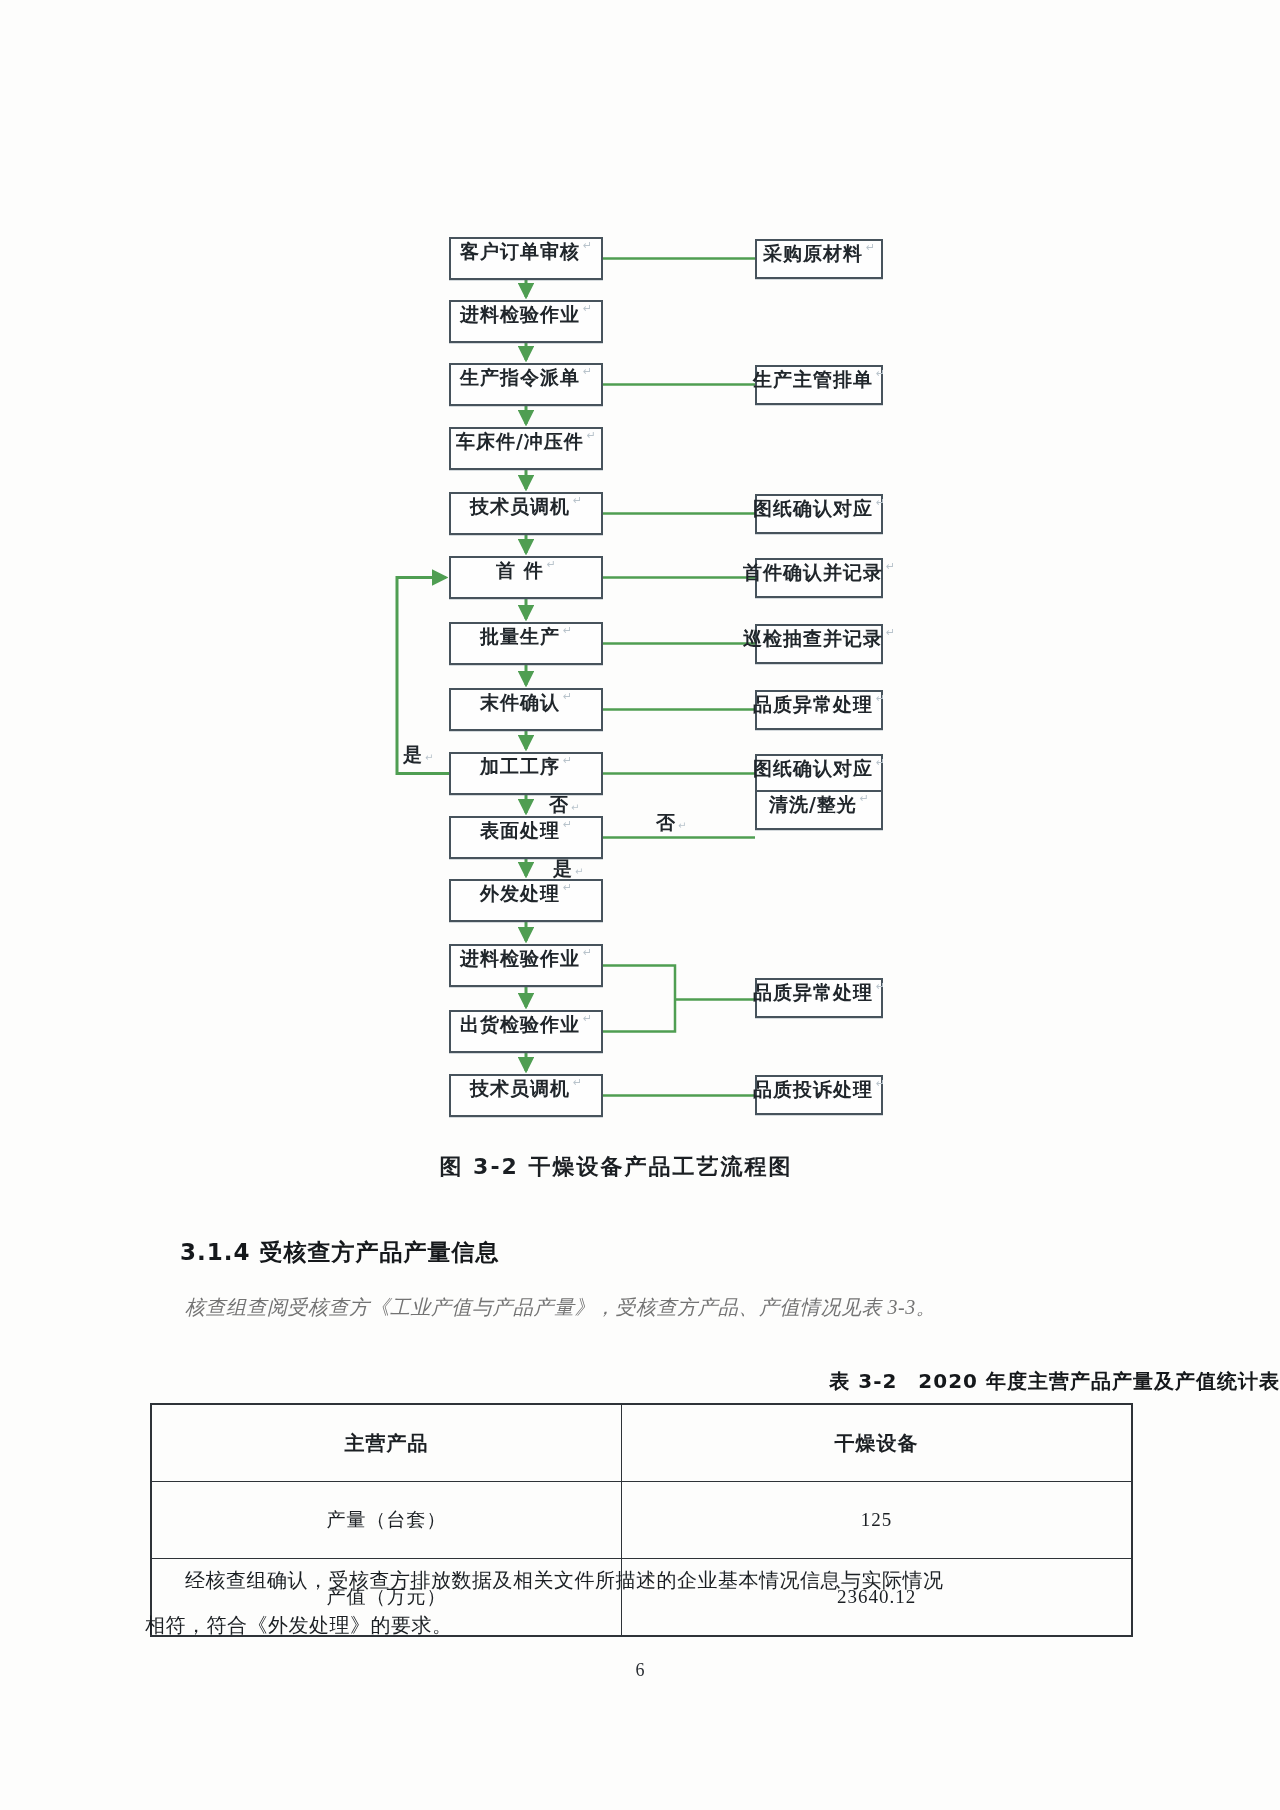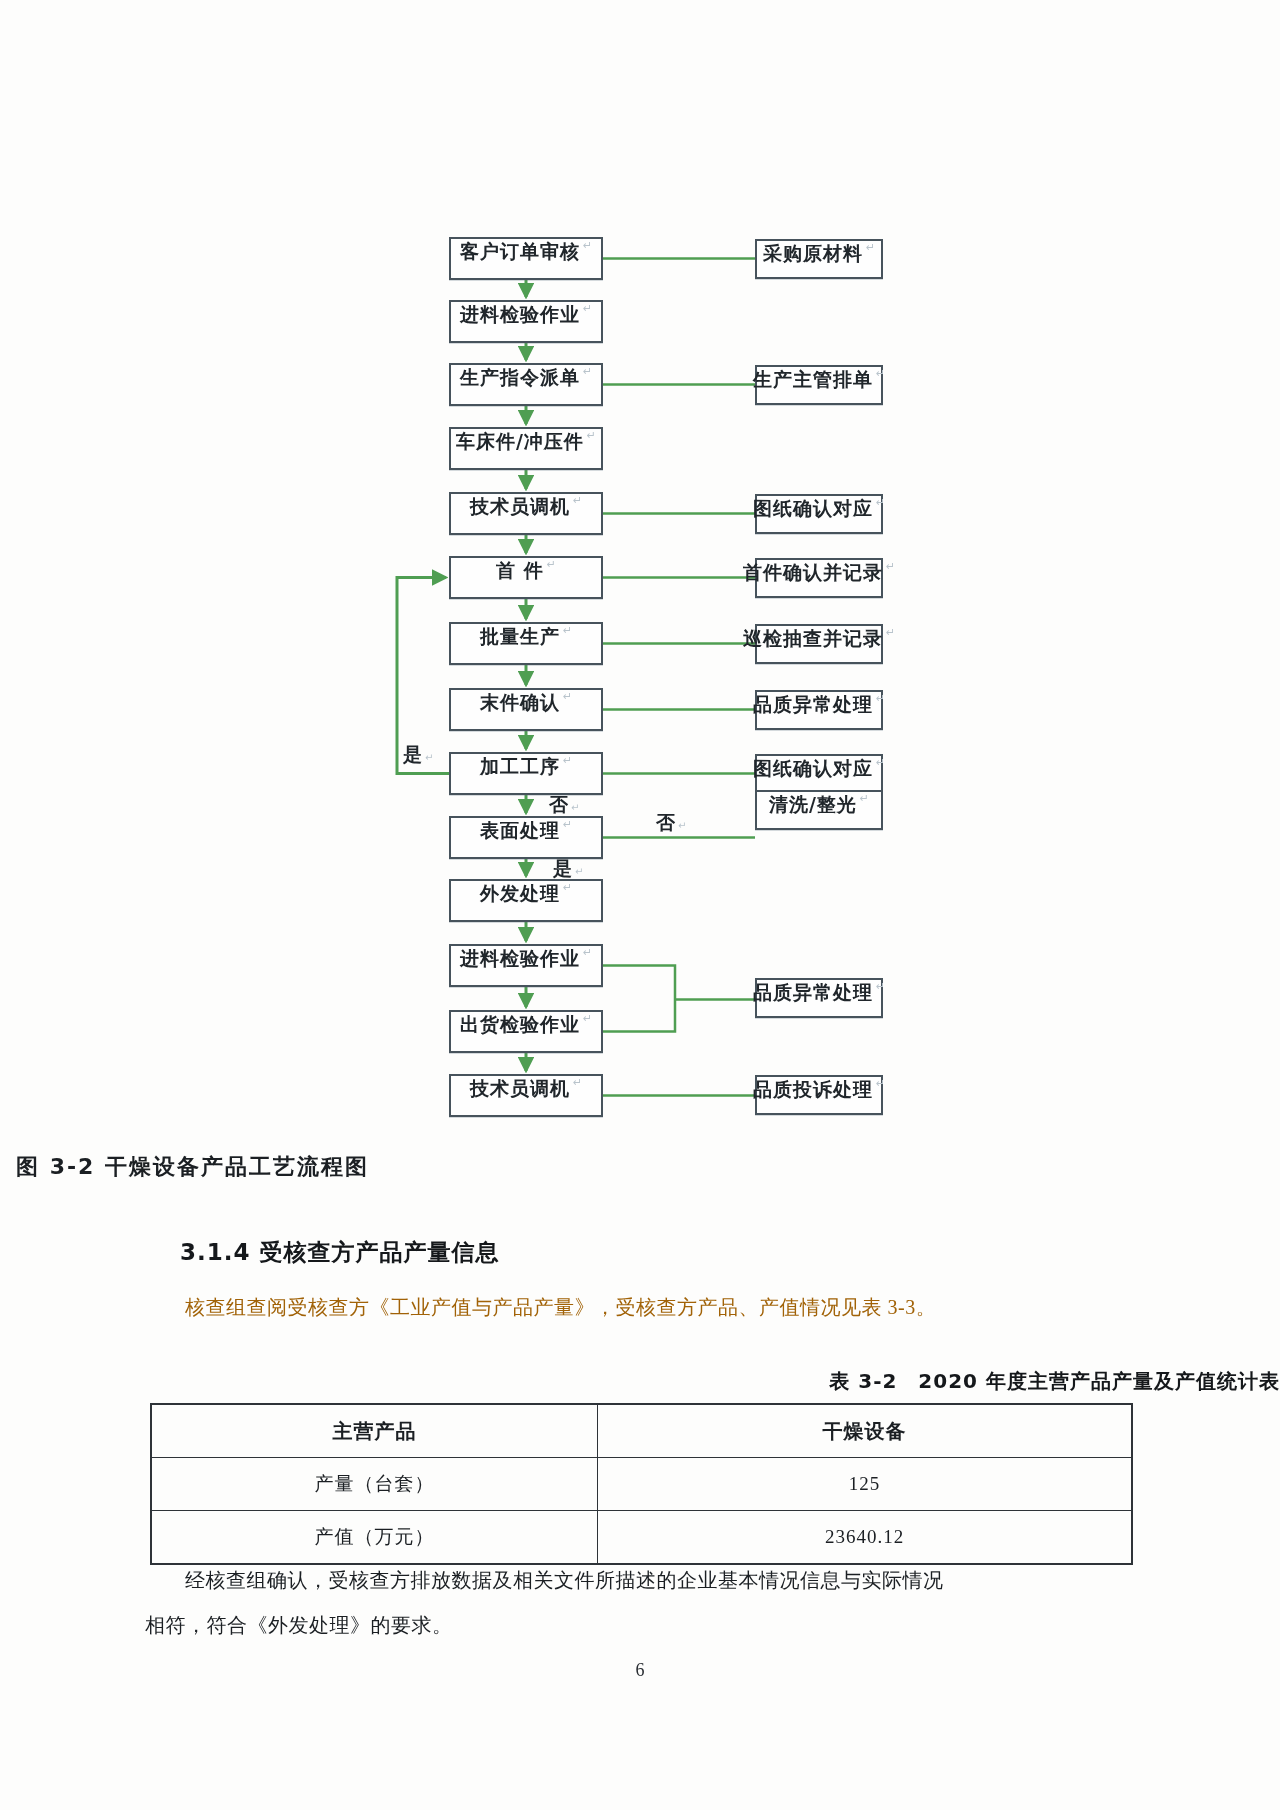--- a/index.html
+++ b/index.html
@@ -21,45 +21,45 @@
   .fnode.main{left:449px;width:154px;height:43px;}
   .fnode.side{left:755px;width:128px;height:40px;}
   .rm{font-size:11px;color:#b9c4cc;font-weight:normal;margin-left:3px;letter-spacing:0;}
   .decision{
     position:absolute;font-family:"DejaVu Sans", sans-serif;font-weight:bold;
     font-size:19px;color:#20262b;white-space:nowrap;
   }
   .decision .rm{font-size:10px;}
   
   .fig-caption{
-    position:absolute;left:16px;top:1152px;width:1232px;text-align:left;
+    position:absolute;left:0;top:1152px;width:1232px;text-align:center;
     font-family:"DejaVu Sans", sans-serif;font-weight:bold;font-size:22px;
     letter-spacing:2px;color:#1b1f23;
   }
   .sec-heading{
     position:absolute;left:180px;top:1237px;
     font-family:"DejaVu Sans", sans-serif;font-weight:bold;font-size:23px;
     letter-spacing:1px;color:#15181b;
   }
   .para1{
     position:absolute;left:145px;top:1294px;width:1000px;
-    font-size:20px;letter-spacing:.5px;text-indent:40px;color:#a16207;
+    font-size:20px;letter-spacing:.5px;text-indent:40px;color:#737373;font-style:italic;
   }
   .tbl-caption{
     position:absolute;left:0;top:1368px;width:1280px;text-align:right;
     font-family:"DejaVu Sans", sans-serif;font-weight:bold;font-size:20px;
     letter-spacing:1px;color:#15181b;
   }
   table.stats{
     position:absolute;left:150px;top:1403px;width:983px;
     border-collapse:collapse;table-layout:fixed;
   }
   table.stats td{
     border:1.5px solid #2e3338;height:44px;text-align:center;
-    font-size:19px;letter-spacing:1px;color:#1b1f23;padding:4px;
+    font-size:19px;letter-spacing:1px;color:#1b1f23;padding:16px;
   }
   table.stats{border:2px solid #2e3338;}
   table.stats td.c1{width:437px;}
   table.stats tr.hdr td{font-family:"DejaVu Sans", sans-serif;font-weight:bold;font-size:20px;}
   .para2{
     position:absolute;left:145px;top:1558px;width:995px;
     font-size:20px;letter-spacing:.5px;line-height:45px;color:#1b1f23;
   }
   .para2 .l1{text-indent:40px;}
   .page-num{

